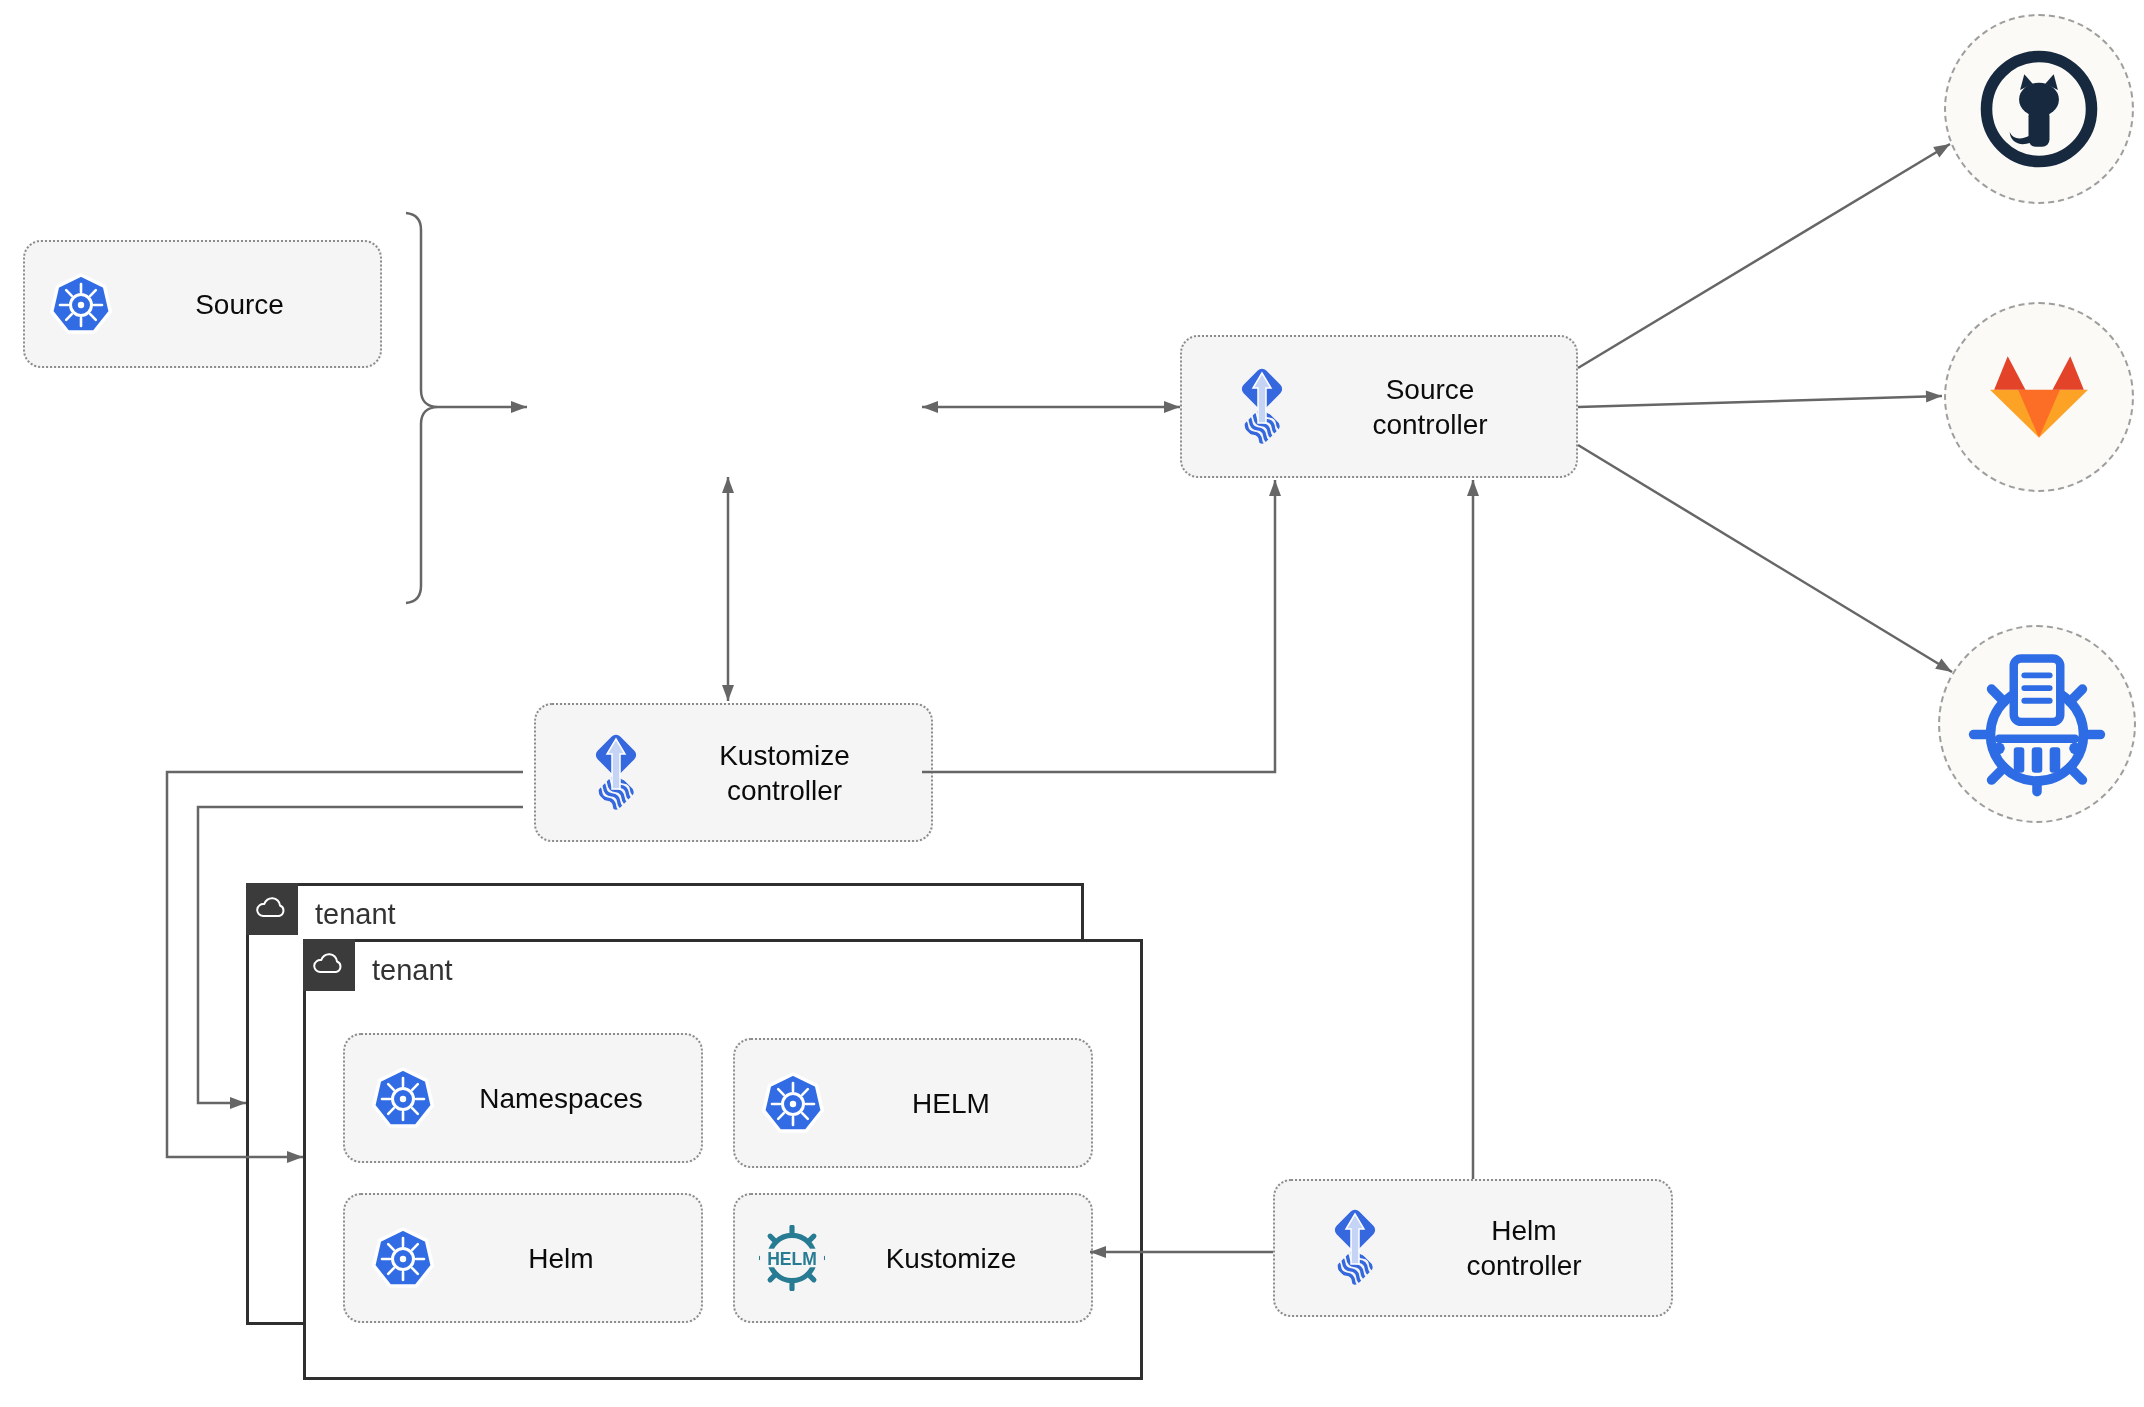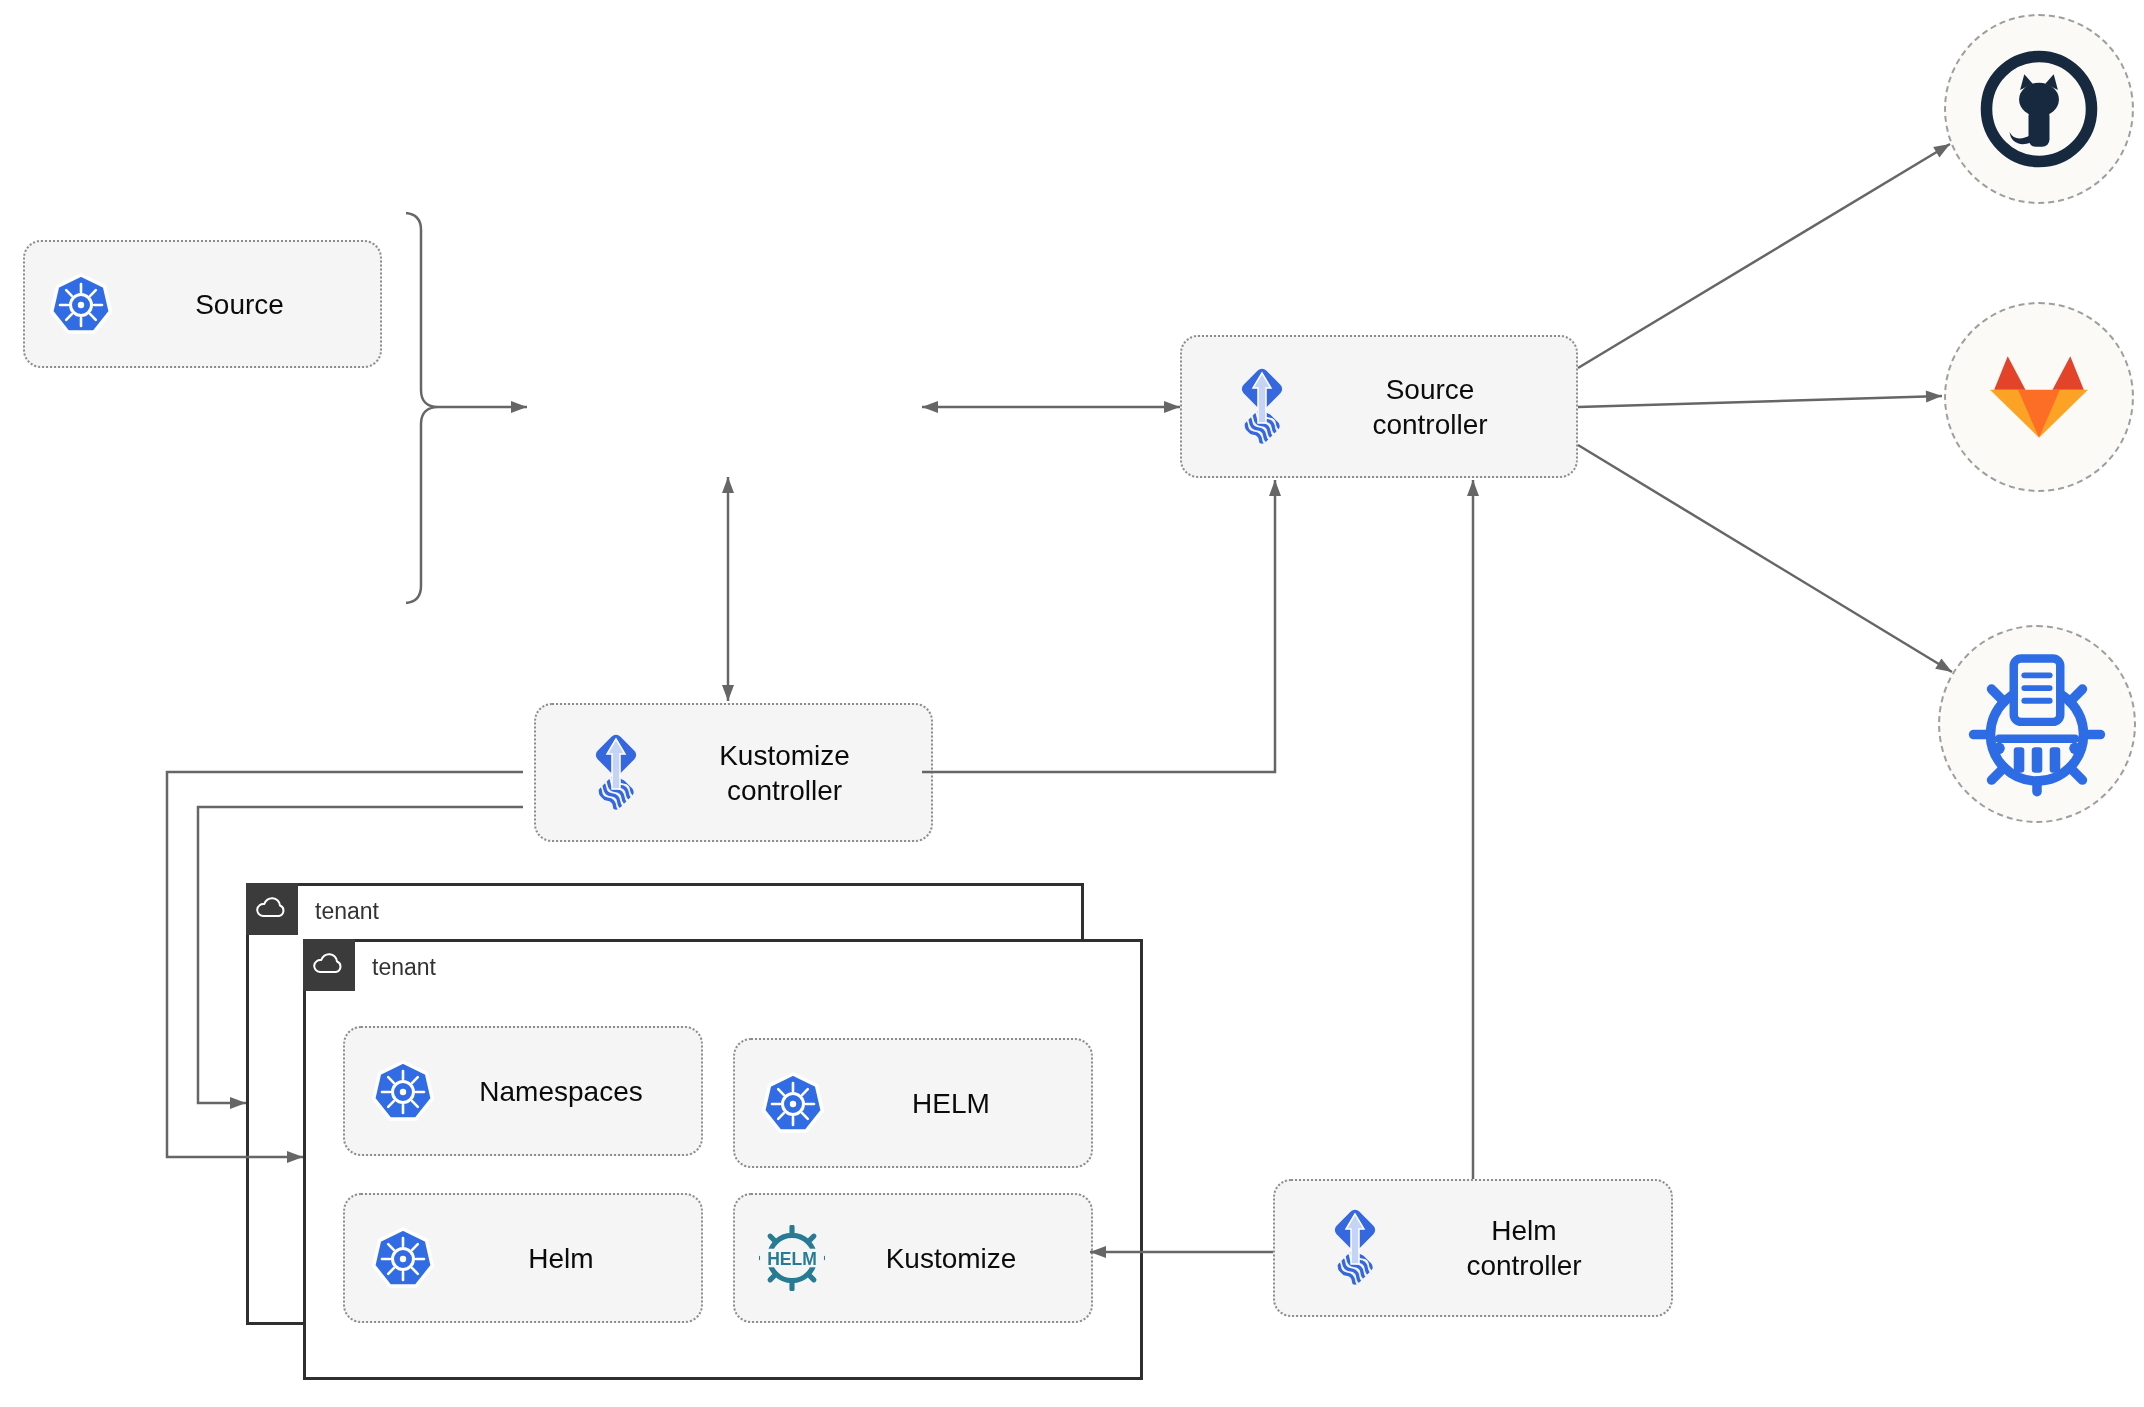--- a/index.html
+++ b/index.html
@@ -11,21 +11,21 @@
         background:#F5F5F5;border:2px dotted #8C8C8C;border-radius:18px;
         box-sizing:border-box;z-index:3;}
   .node .label{flex:1;text-align:center;font-size:28px;color:#0b0b0b;
                white-space:pre-line;line-height:1.25;padding-right:14px;}
   .node .icon{flex:0 0 auto;}
 
   
   .tenant{position:absolute;background:#ffffff;border:3px solid #2F2F2F;box-sizing:border-box;}
   .tenant-head{position:absolute;top:-3px;left:-3px;width:52px;height:52px;background:#3B3B3B;
                display:flex;align-items:center;justify-content:center;}
-  .tenant-label{position:absolute;left:66px;top:12px;font-size:23px;color:#333;}
+  .tenant-label{position:absolute;left:66px;top:12px;font-size:29px;color:#333;}
 
   
   .endpoint{position:absolute;border:2.5px dashed #9E9E9E;border-radius:50%;
             background:#FBFAF7;display:flex;align-items:center;justify-content:center;z-index:2;}
 
   #connectors{position:absolute;left:0;top:0;z-index:6;pointer-events:none;}
   .z1{z-index:1}.z2{z-index:2}
 </style>
 </head>
 <body>
@@ -109,21 +109,21 @@
   </div>
 
   <div class="tenant z2" style="left:303px;top:939px;width:840px;height:441px;">
     <div class="tenant-head">
       <svg width="32" height="24" viewBox="0 0 32 24">
           <use href="#cloud"></use>
         </svg>
     </div>
     <span class="tenant-label">tenant</span>
 
-    <div class="node" style="left:37px;top:84px;width:360px;height:130px;">
+    <div class="node" style="left:37px;top:91px;width:360px;height:130px;">
       <svg class="icon" width="64" height="64" viewBox="0 0 64 64" style="margin-left:26px">
           <use href="#k8s"></use>
         </svg>
       <span class="label">Namespaces</span>
     </div>
     <div class="node" style="left:427px;top:96px;width:360px;height:130px;">
       <svg class="icon" width="64" height="64" viewBox="0 0 64 64" style="margin-left:26px">
           <use href="#k8s"></use>
         </svg>
       <span class="label">HELM</span>

